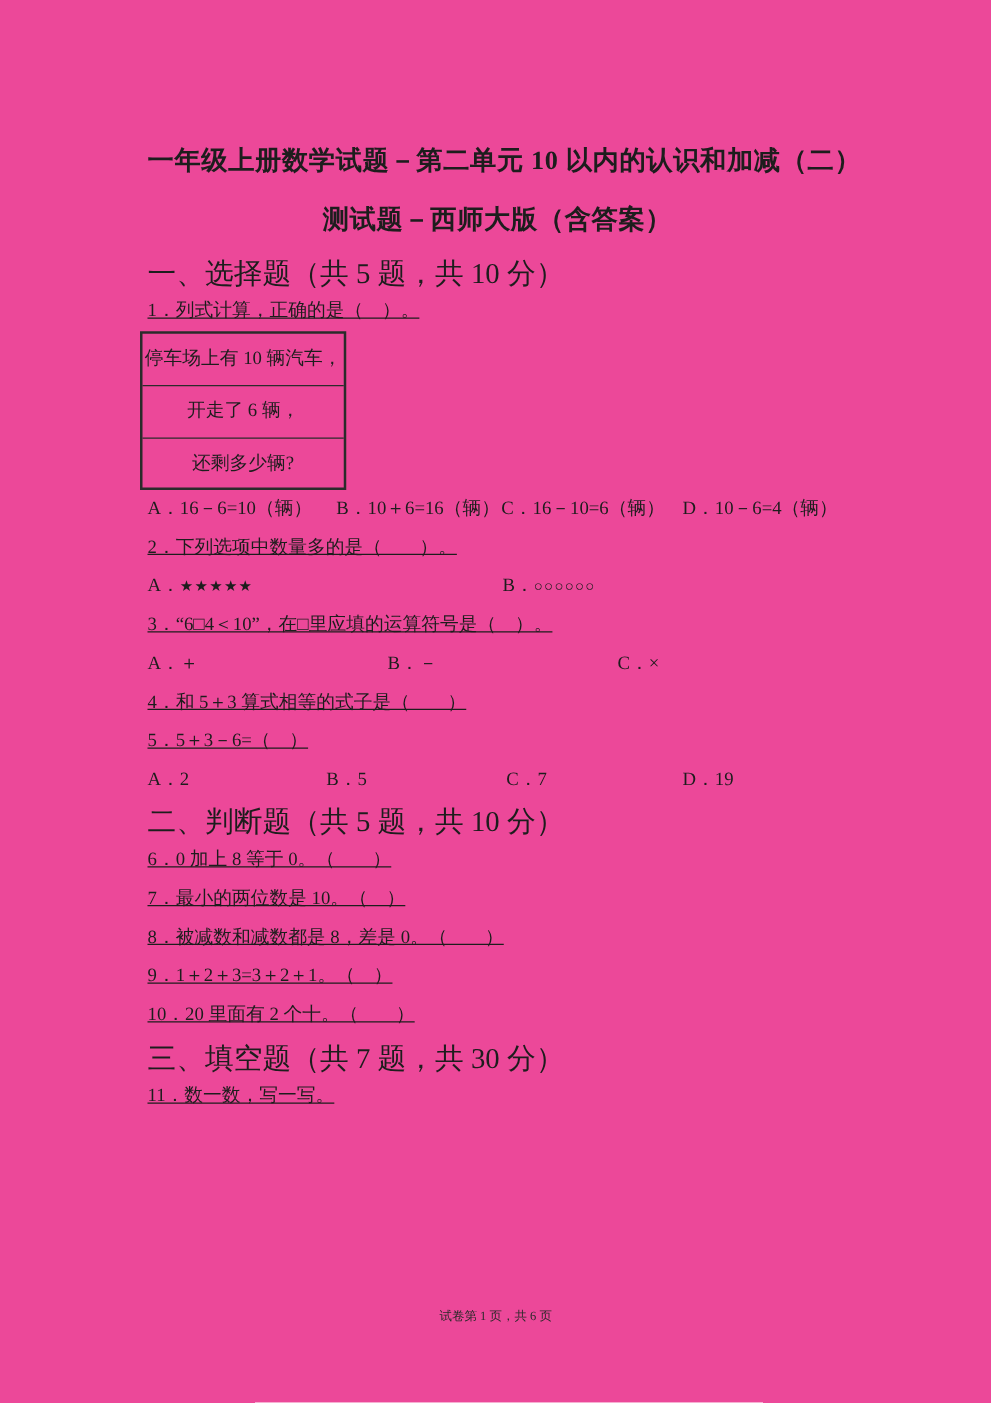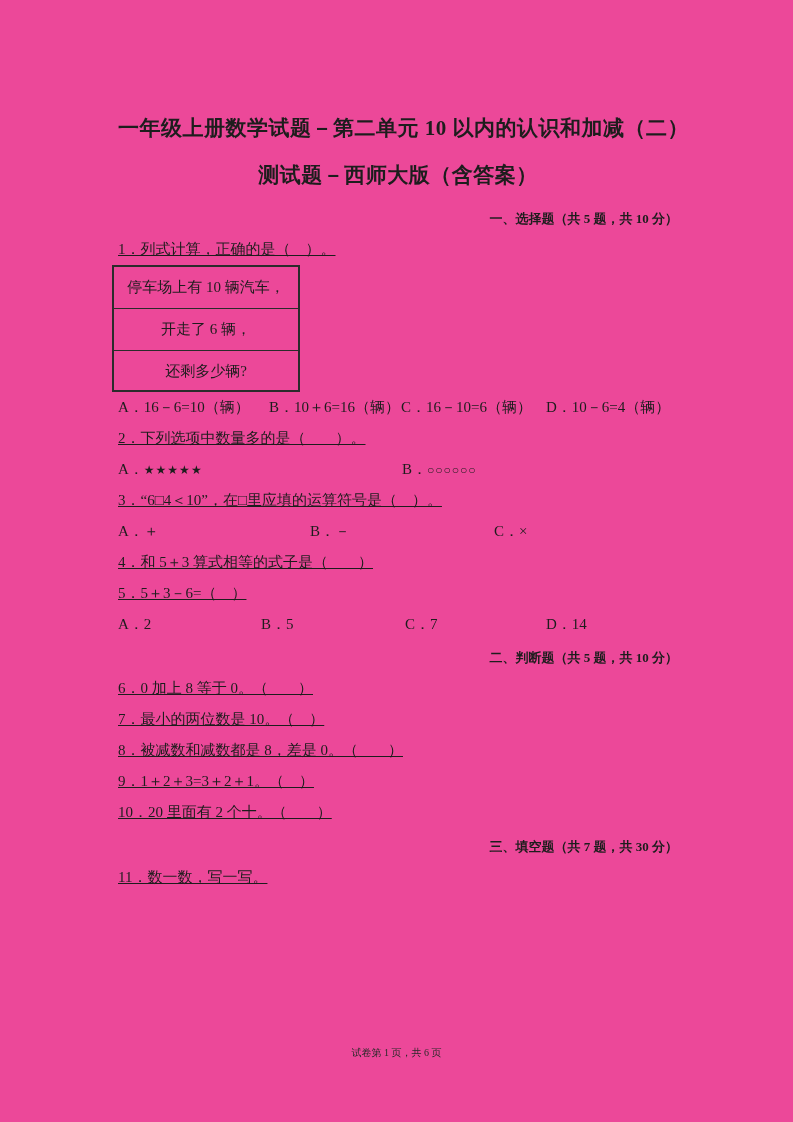--- a/index.html
+++ b/index.html
@@ -24,26 +24,25 @@
   }
   .title-line {
     font-size: 21px;
     font-weight: bold;
     text-align: center;
     line-height: 47px;
     white-space: nowrap;
     letter-spacing: 0.5px;
   }
   .sec-header {
-    font-size: 13px;
-    font-weight: bold;
+    font-size: 23px;
+    font-weight: normal;
     height: 31px;
     line-height: 31px;
     white-space: nowrap;
-    text-align: right;
   }
   .sec-header.s1 { margin-top: 4px; }
   .sec-header.s2 { margin-top: 2px; }
   .sec-header.s3 { margin-top: 3px; }
   .line {
     position: relative;
     font-size: 15px;
     height: 31px;
     line-height: 31px;
     white-space: nowrap;
@@ -52,21 +51,21 @@
   .opt {
     position: absolute;
     top: 0;
     white-space: nowrap;
   }
   .glyphs {
     font-size: 12px;
     letter-spacing: 1px;
   }
   .qbox {
-    width: 188px;
+    width: 165px;
     margin-left: -6px;
     border: 2px solid #2b2b2b;
     box-sizing: border-box;
     height: 127px;
   }
   .qbox-row {
     height: 41px;
     line-height: 41px;
     text-align: center;
     font-size: 15px;
@@ -129,21 +128,21 @@
 
     <div class="line">4．和 5＋3 算式相等的式子是（　　）</div>
 
 
     <div class="line">5．5＋3－6=（　）</div>
 
     <div class="line">
       <span class="opt" style="left:0px">A．2</span>
       <span class="opt" style="left:143px">B．5</span>
       <span class="opt" style="left:287px">C．7</span>
-      <span class="opt" style="left:428px">D．14</span>
+      <span class="opt" style="left:428px">D．19</span>
     </div>
 
     <div class="sec-header s2">二、判断题（共 5 题，共 10 分）</div>
 
     <div class="line">6．0 加上 8 等于 0。（　　）</div>
     <div class="line">7．最小的两位数是 10。（　）</div>
     <div class="line">8．被减数和减数都是 8，差是 0。（　　）</div>
     <div class="line">9．1＋2＋3=3＋2＋1。（　）</div>
     <div class="line">10．20 里面有 2 个十。（　　）</div>
 

